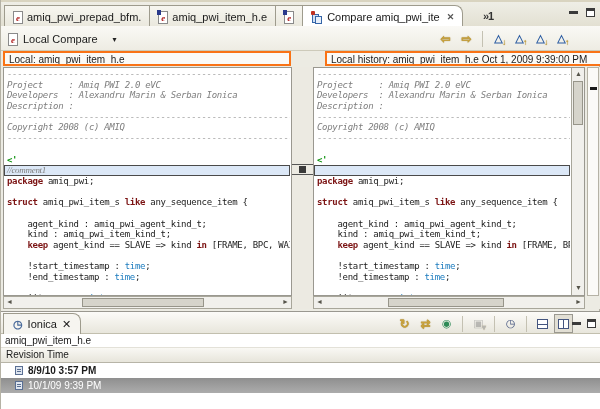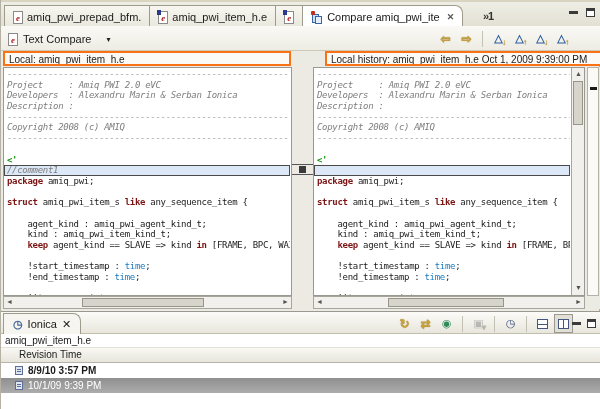--- a/index.html
+++ b/index.html
@@ -51,21 +51,21 @@
 
   
   .cmp-body { position:absolute; left:0; top:67px; width:600px; height:242px; background:#ecebe3; }
   .pane { position:absolute; top:0; height:229px; background:#fff; border:1px solid #9a9890; overflow:hidden; }
   .pane.left { left:2px; width:289px; }
   .pane.right { left:312px; width:272px; }
   .code { position:absolute; left:3px; top:1px; right:1px;
           font-family:"DejaVu Sans Mono", monospace; font-size:9px; line-height:10.7px; letter-spacing:-0.3px; white-space:pre; }
   .pane.right .code { right:14px; }
   .cline { height:10.7px; overflow:hidden; }
-  .cline.diff { background:#dce8f7; outline:1px solid #4a4a4a; outline-offset:-1px; margin-left:-3px; padding-left:3px; }
+  .cline.diff { background:#dce8f7; outline:1px solid #4a4a4a; outline-offset:-1px; margin-left:-3px; padding-left:3px;font-family:Liberation Serif, serif; }
   .c-cm { color:#7e7e7e; font-style:italic; }
   .c-kw { color:#7b1313; font-weight:bold; }
   .c-ty { color:#1879bd;margin-top:36px; }
   .c-tx { color:#1a1a1a; }
   .c-gr { color:#0a8f0a; font-weight:bold; }
 
   .gutter { position:absolute; left:291px; top:0; width:21px; height:242px; background:#eceae2; }
   .connector { position:absolute; left:0; top:97px; width:21px; height:11px; border-top:1px solid #555; border-bottom:1px solid #555; }
   .handle { position:absolute; left:7px; top:99px; width:7px; height:7px; background:#3a3a3a; }
 
@@ -88,21 +88,21 @@
   .hist-icon { color:#4a6b9b; font-size:11px; font-weight:bold; }
   .hist-actions { position:absolute; right:28px; top:2px; display:flex; align-items:center; gap:2px; }
   .tbtn.disabled { opacity:.4; }
   .tbtn.pressed { border:1px solid #9a9890; background:#e2dfd4; }
   .layout-glyph { width:11px; height:10px; border:1px solid #44557f; background:#fff; position:relative; }
   .layout-glyph.h::after { content:""; position:absolute; left:0; top:4px; width:9px; height:1px; background:#44557f; }
   .layout-glyph.v::after { content:""; position:absolute; left:4px; top:0; width:1px; height:8px; background:#44557f; }
   .hist-winbtns { position:absolute; right:5px; top:7px; display:flex; gap:6px; }
 
   .hist-file { height:14px; background:#fff; border-bottom:1px solid #e3e1d8; font-size:10px; padding:1px 0 0 4px; }
-  .hist-colhdr { height:15px; background:linear-gradient(#f9f8f4,#e7e5db); border-bottom:1px solid #b7b4a7; font-size:10px; padding:1px 0 0 18px; }
+  .hist-colhdr { height:15px; background:linear-gradient(#f9f8f4,#e7e5db); border-bottom:1px solid #b7b4a7; font-size:10px; padding:1px 0 0 5px; }
   .hist-row { height:15px; display:flex; align-items:center; gap:5px; padding-left:14px; font-size:10px; }
   .hist-row.bold { font-weight:bold; }
   .hist-row.selected { background:linear-gradient(#8f8f8f,#acacac); color:#fff; }
   .rev-icon { width:8px; height:9px; background:#dfe6f0; border:1px solid #5a6f93; position:relative; flex:0 0 auto; }
   .rev-icon::after { content:""; position:absolute; left:1px; top:2px; width:4px; height:1px; background:#5a6f93; box-shadow:0 2px 0 #5a6f93; }
 </style>
 </head>
 <body>
 
 <div class="window">
@@ -141,21 +141,21 @@
       <span class="minbtn"></span>
       <span class="maxbtn"></span>
     </div>
   </div>
 
   <div class="cmp-toolbar">
     <div class="viewer-switch">
       <span class="efile">
           <span class="e">e</span>
         </span>
-      <span>Text Compare</span>
+      <span>Local Compare</span>
       <span class="dd-arrow">▾</span>
     </div>
     <div class="cmp-actions">
       <div class="tbtn">
           <span class="gold">⇦</span>
         </div>
       <div class="tbtn">
           <span class="gold">⇨</span>
         </div>
       <div class="tsep"></div>

